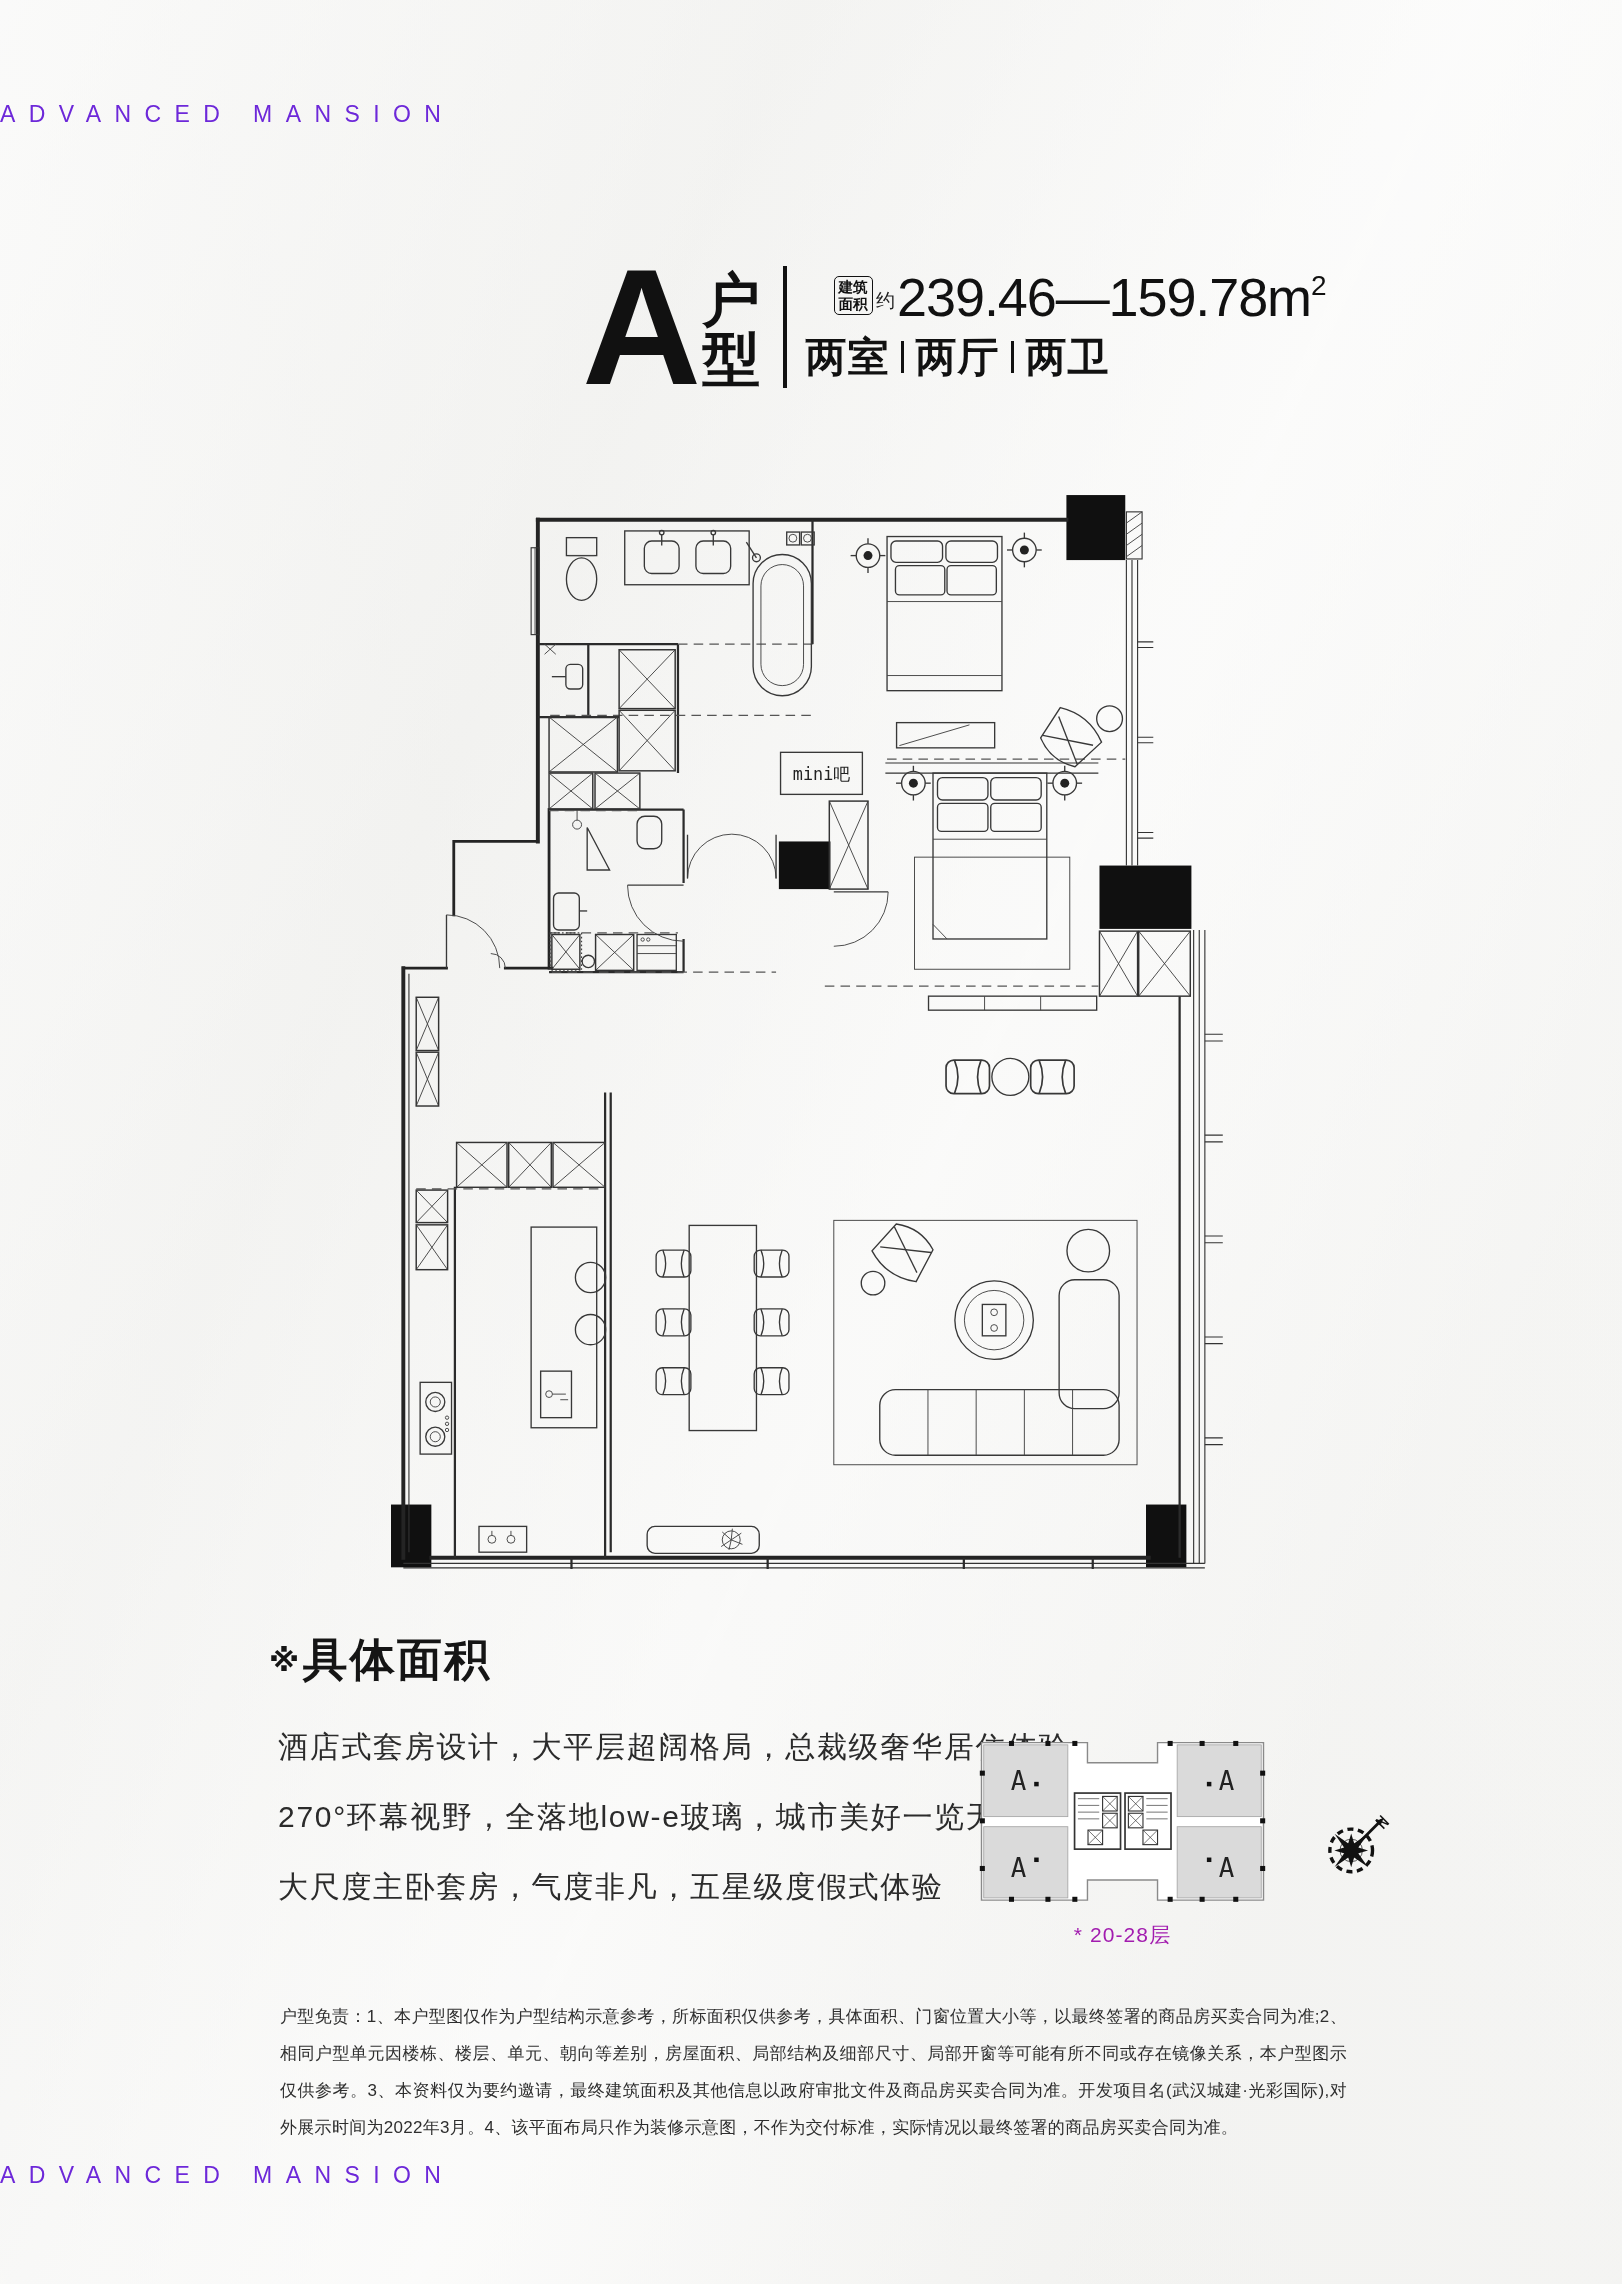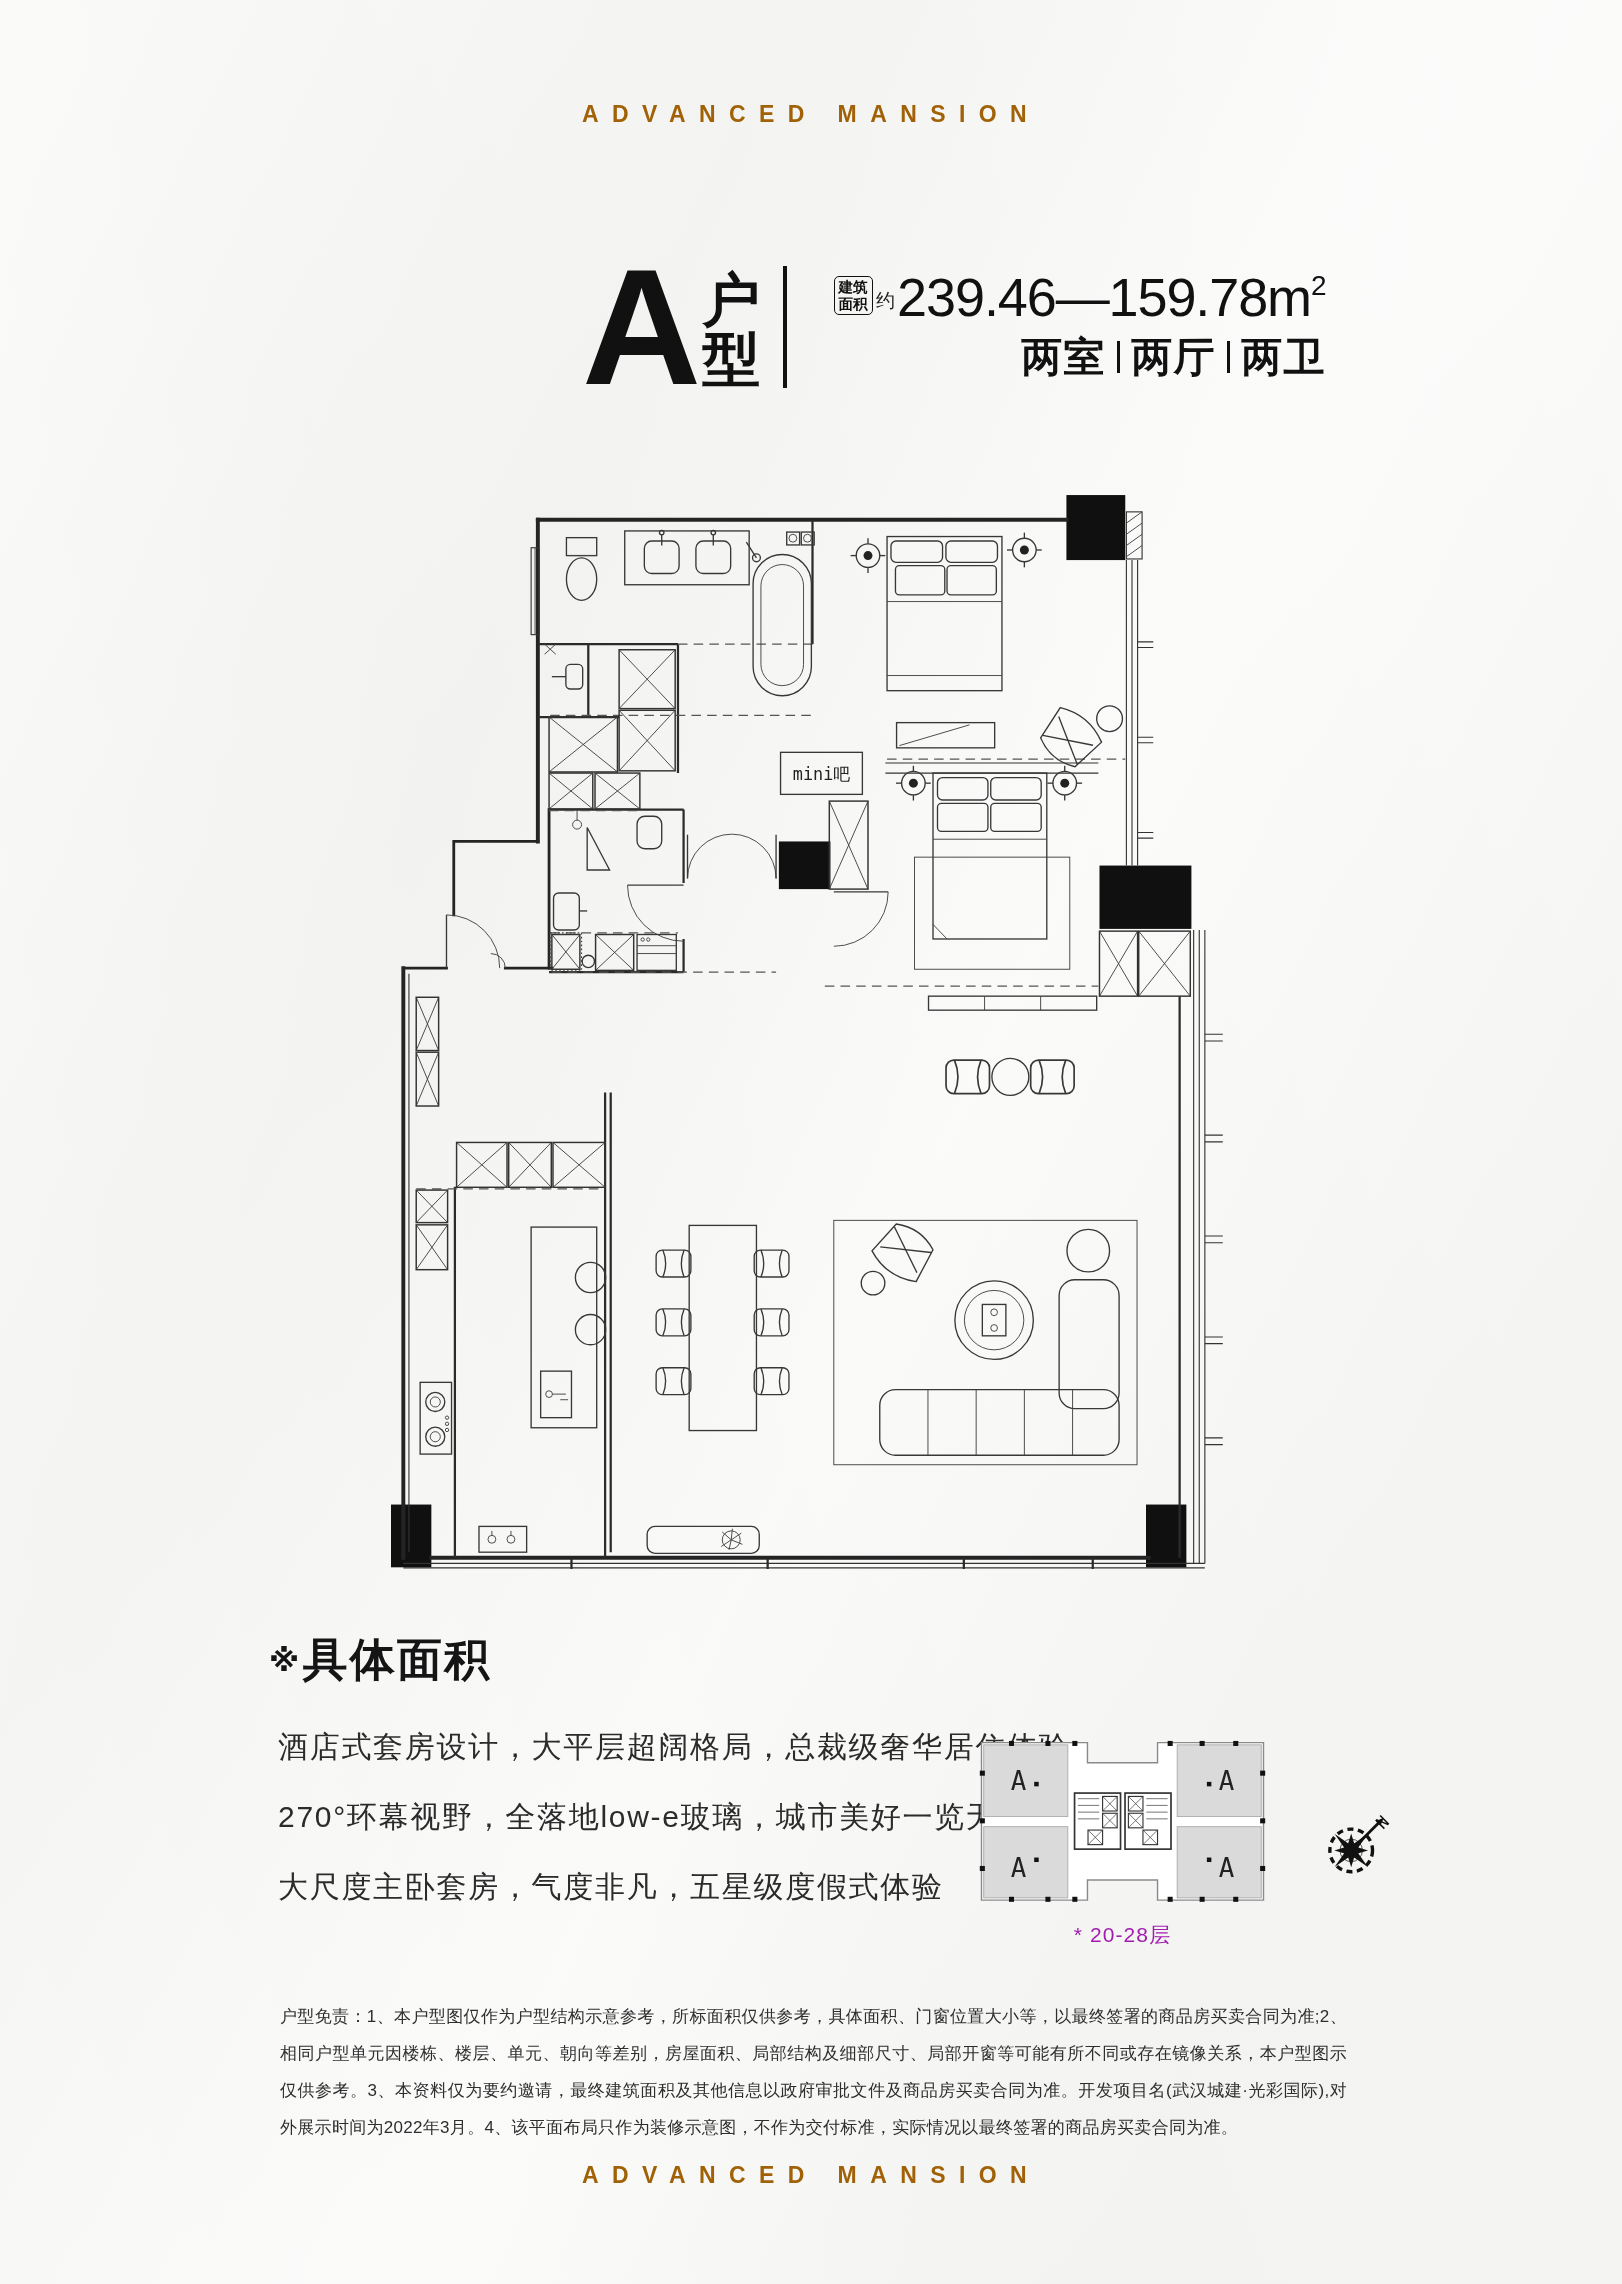--- a/index.html
+++ b/index.html
@@ -4,36 +4,36 @@
 <style>
   html,body{margin:0;padding:0;}
   body{
     width:1622px;height:2284px;position:relative;overflow:hidden;
     background:#f5f5f3;
     background-image:
       linear-gradient(115deg, rgba(255,255,255,.55) 0%, rgba(238,238,236,.35) 30%, rgba(255,255,255,.5) 55%, rgba(240,240,238,.35) 80%),
       linear-gradient(250deg, rgba(255,255,255,.4) 0%, rgba(241,241,239,.3) 60%, rgba(255,255,255,.45) 100%);
     font-family:"Liberation Sans","DejaVu Sans",sans-serif;color:#1c1c1c;
   }
-  .brand{position:absolute;width:100%;text-align:center;font-size:23px;letter-spacing:13.4px;color:#a16207;font-weight:700;}
+  .brand{position:absolute;width:100%;text-align:left;font-size:23px;letter-spacing:13.4px;color:#6d28d9;font-weight:400;}
   #brand-top{top:101px;}
   #brand-bottom{top:2162px;}
 
   
   .title-block{position:absolute;left:582px;top:263px;display:flex;align-items:center;}
   .big-letter{font-size:165px;font-weight:700;line-height:.78;letter-spacing:-3.4px;color:#111;}
   .unit-word{display:flex;flex-direction:column;font-size:58px;font-weight:700;line-height:1.02;color:#111;margin-left:4.5px;margin-top:3.4px;}
   .title-divider{width:3.9px;height:122px;background:#111;margin:0 19px 0 22.4px;}
   .title-right{display:flex;flex-direction:column;justify-content:center;}
   .area-row{display:flex;align-items:flex-end;}
   .area-badge{border:1.7px solid #111;border-radius:5px;padding:1.7px 3.9px;font-size:14.6px;font-weight:700;line-height:1.15;text-align:center;color:#111;margin-bottom:9px;margin-left:28px;}
   .area-approx{font-size:19px;font-weight:500;margin:0 2.2px 10px 3.4px;}
   .area-value{font-size:54px;font-weight:500;letter-spacing:-1.1px;line-height:1;color:#111;}
   .area-sup{font-size:28px;font-weight:500;vertical-align:21px;}
-  .spec-row{display:flex;align-items:center;font-size:41px;font-weight:700;color:#111;margin-top:5.6px;letter-spacing:1.1px;justify-content:flex-end;}
+  .spec-row{display:flex;align-items:center;font-size:41px;font-weight:700;color:#111;margin-top:5.6px;letter-spacing:1.1px;}
   .spec-bar{width:3.4px;height:32.5px;background:#111;margin:0 11.2px;display:inline-block;}
 
   
   #plan{position:absolute;left:364px;top:476px;}
 
   
   .analysis-heading{position:absolute;left:269px;top:1630px;font-weight:700;color:#151515;display:flex;align-items:center;}
   .analysis-heading .marker{font-size:31px;margin-right:3.4px;}
   .analysis-heading .htext{font-size:45px;letter-spacing:2.2px;}
   .analysis-lines{position:absolute;left:278px;top:1727px;font-size:30px;font-weight:500;color:#2b2b2b;letter-spacing:1.7px;}

